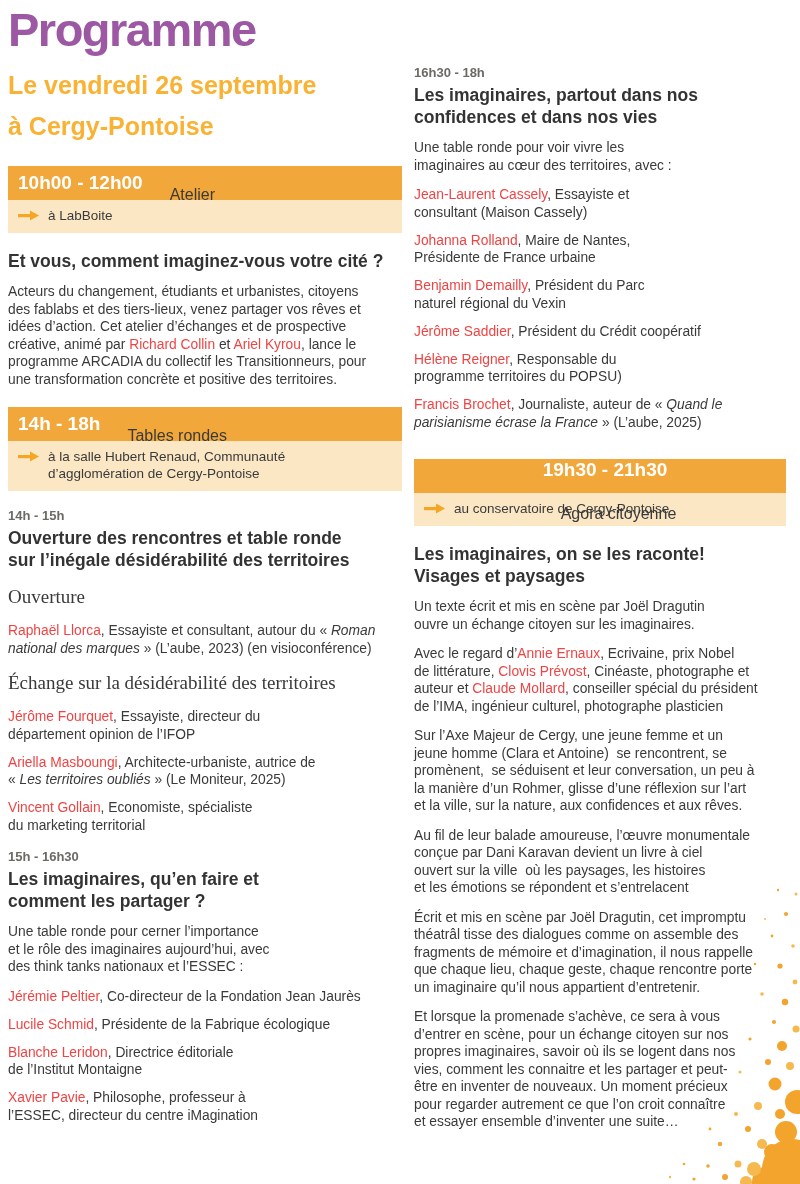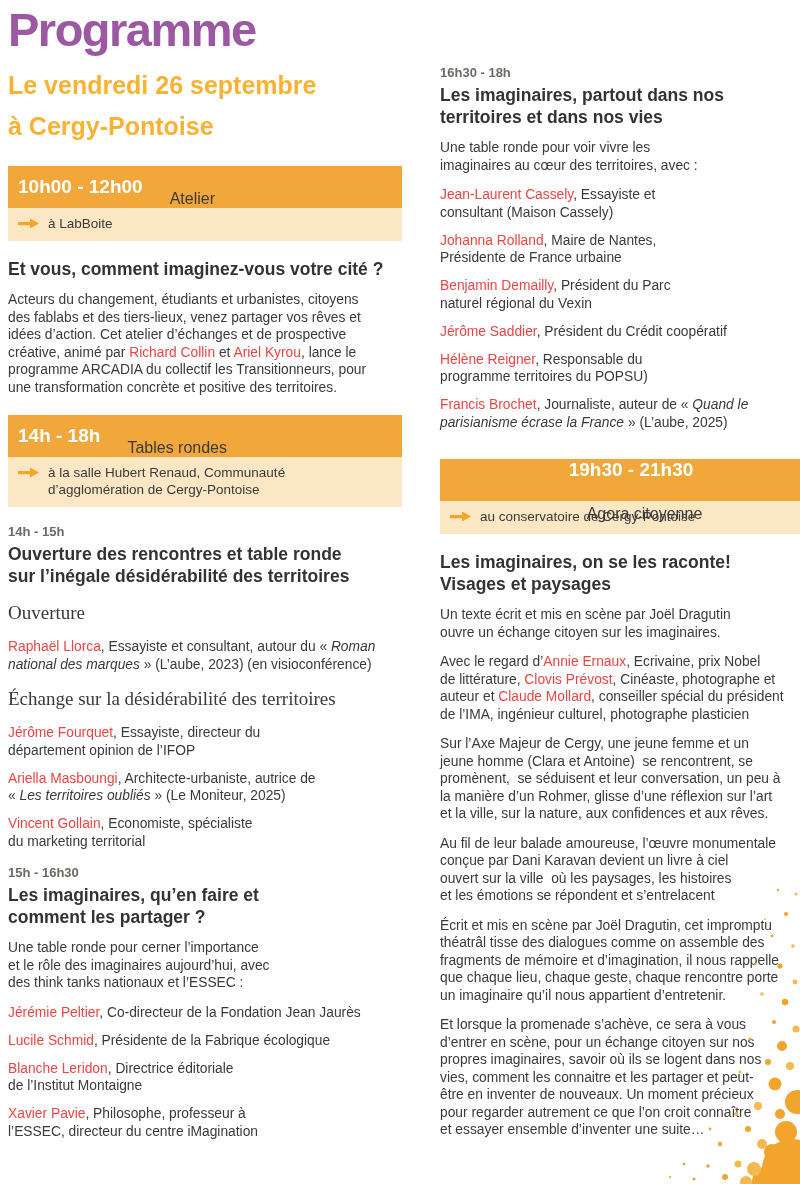--- a/index.html
+++ b/index.html
@@ -1,35 +1,35 @@
 <!DOCTYPE html>
 <html><head>
 <meta charset="utf-8">
 <style>
   html,body{margin:0;padding:0;}
   body{
     width:800px;height:1184px;position:relative;overflow:hidden;
     background:#ffffff;color:#3a3a3b;
     font-family:"Liberation Sans",sans-serif;
   }
-  .page{display:flex;padding:4px 10px 0 8px;gap:38px;}
+  .page{display:flex;padding:4px 10px 0 8px;gap:12px;}
   .col-left{width:394px;flex:none;}
   .col-right{width:372px;flex:none;padding-top:46px;}
 
   .doc-title{
     font-size:47px;font-weight:bold;color:#9c58a3;
     letter-spacing:-1.5px;line-height:1.0;margin:2px 0 12px;
   }
   .doc-subtitle{
     font-size:25px;font-weight:bold;color:#f9b233;
     line-height:41px;white-space:pre;margin:0;
   }
 
   .session-banner{
-    background:#f2a73b;height:42px;display:flex;align-items:center;
+    background:#f2a73b;height:34px;display:flex;align-items:center;
     padding-left:10px;margin-top:19px;
   }
   .col-right .session-banner{margin-top:28px;flex-direction:column;}
   .session-time{color:#ffffff;font-weight:bold;font-size:19px;}
   .session-label{color:#3a3a3b;font-weight:normal;font-size:16px;margin-left:27px;margin-top:24px;}
 
   .session-location{
     background:#fbe7c4;padding:7px 10px 9px;display:flex;gap:9px;
     align-items:flex-start;margin-bottom:17px;
   }
@@ -110,21 +110,21 @@
         <div class="speaker"><span class="name">Lucile Schmid</span><span>, Présidente de la Fabrique écologique</span></div>
         <div class="speaker"><span class="name">Blanche Leridon</span><span>, Directrice éditoriale
 de l’Institut Montaigne</span></div>
         <div class="speaker"><span class="name">Xavier Pavie</span><span>, Philosophe, professeur à
 l’ESSEC, directeur du centre iMagination</span></div>
       </div>
   </div>
   <div class="col-right">
       <div class="slot-time">16h30 - 18h</div>
       <div class="block-title">Les imaginaires, partout dans nos
-territoires et dans nos vies</div>
+confidences et dans nos vies</div>
       <div class="para"><span>Une table ronde pour voir vivre les
 imaginaires au cœur des territoires, avec :</span></div>
       <div class="speaker"><span class="name">Jean-Laurent Cassely</span><span>, Essayiste et
 consultant (Maison Cassely)</span></div>
       <div class="speaker"><span class="name">Johanna Rolland</span><span>, Maire de Nantes,
 Présidente de France urbaine</span></div>
       <div class="speaker"><span class="name">Benjamin Demailly</span><span>, Président du Parc
 naturel régional du Vexin</span></div>
       <div class="speaker"><span class="name">Jérôme Saddier</span><span>, Président du Crédit coopératif</span></div>
       <div class="speaker"><span class="name">Hélène Reigner</span><span>, Responsable du

